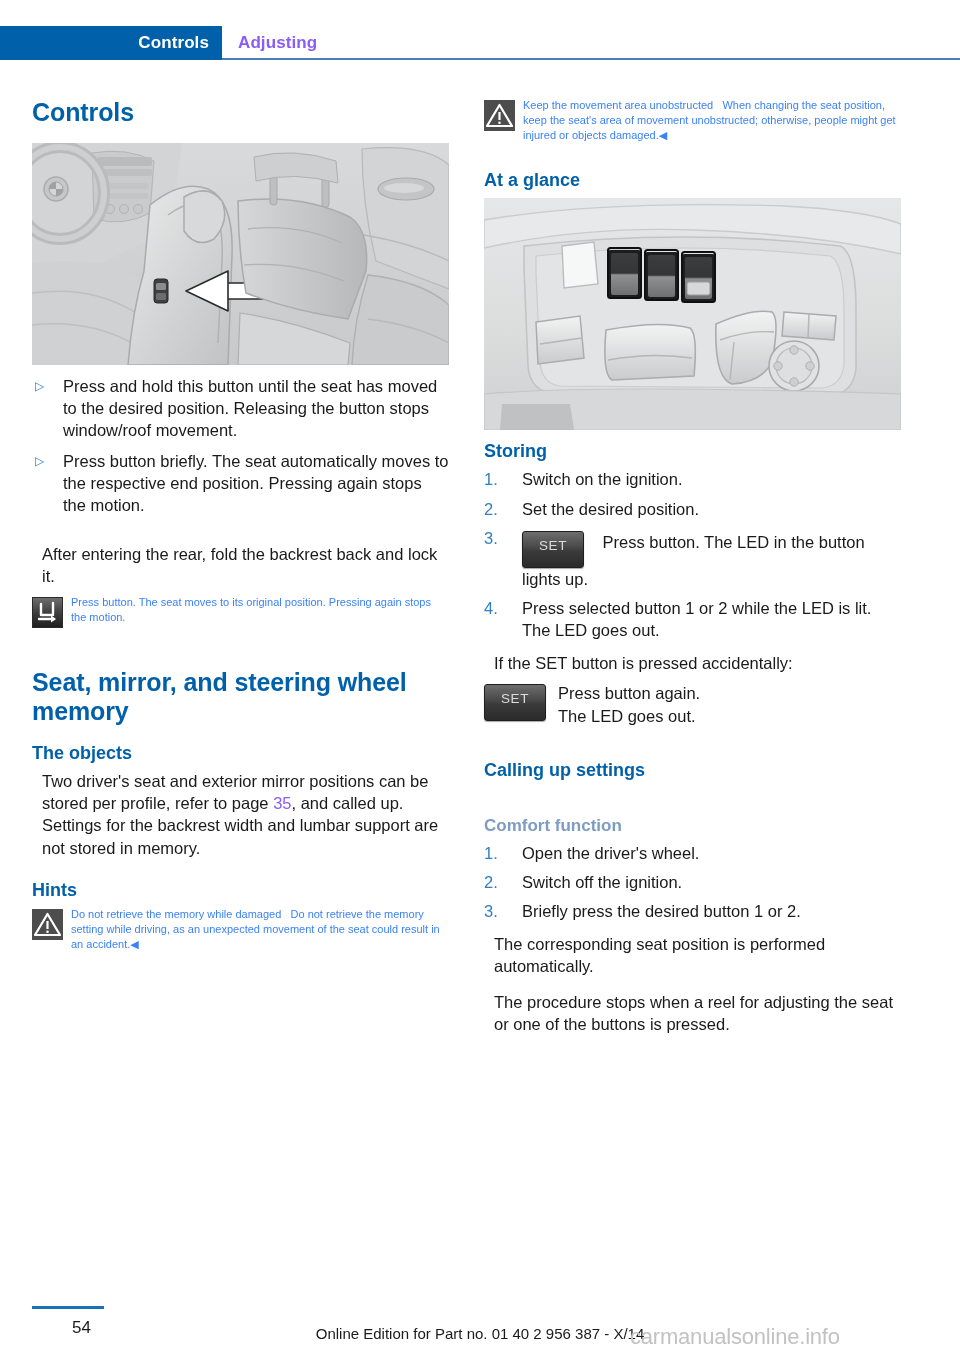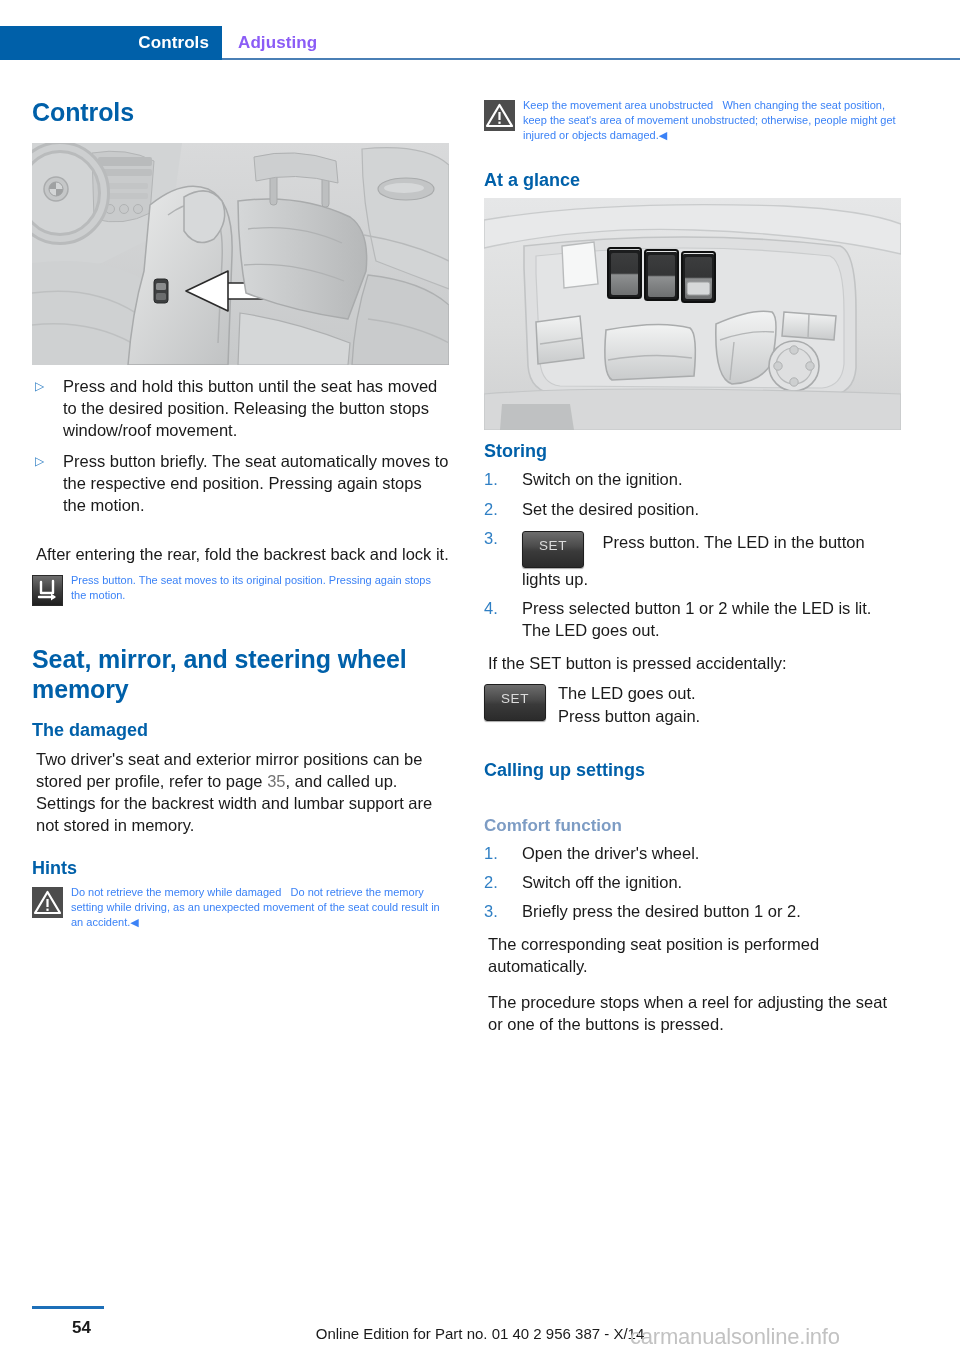--- a/index.html
+++ b/index.html
@@ -95,25 +95,25 @@
     line-height: 1.25;
   }
   h2.glance, h2.storing, h2.calling, h2.hints, h2.concept, h2.folding {
     font-size: 18px;
   }
 
   
   p.body {
     font-size: 16.5px;
     line-height: 1.345;
-    margin: 0 0 13px 4px;
+    margin: 0 0 13px 10px;
     color: #1a1a1a;
   }
   p.tight { margin-bottom: 8px; }
-  .pagelink { color: #737373; }
+  .pagelink { color: #8b5cf6; }
 
   
   .figure {
     width: 417px;
     margin: 0 0 10px 0;
     border: 0;
     display: block;
   }
 
   
@@ -241,21 +241,20 @@
     width: 72px;
     height: 3px;
     background: #1d6fb8;
   }
   .page-no {
     position: absolute;
     left: 72px;
     top: 1318px;
     font-size: 17px;
     color: #1a1a1a;
-    font-weight: bold;
   }
   .footer-center {
     position: absolute;
     left: 0;
     top: 1325px;
     width: 960px;
     text-align: center;
     font-size: 15px;
     color: #1a1a1a;
   }
@@ -372,21 +371,21 @@
         <path d="M18 17.6 L23 21 L18 24.4 Z" fill="#ffffff"></path>
       </svg>
     </span>
     <span>Press button. The seat moves to its original position. Pressing again stops the motion.</span>
   </div>
 
   <div style="height:30px"></div>
 
   <h1 class="sec">Seat, mirror, and steering wheel memory</h1>
 
-  <h2 class="sub concept">The damaged</h2>
+  <h2 class="sub concept">The objects</h2>
   <p class="body"><span>Two driver's seat and exterior mirror positions can be stored per profile, refer to page </span><span class="pagelink">35</span><span>, and called up. Settings for the backrest width and lumbar support are not stored in memory.</span></p>
 
   <div style="height:7px"></div>
 
   <h2 class="sub hints">Hints</h2>
 
   <div class="iconblock">
     <span class="glyph warn-icon">
       <svg width="31" height="31" viewBox="0 0 31 31">
         <path d="M15.5 5 L28 26 L3 26 Z" fill="none" stroke="#ffffff" stroke-width="2.2" stroke-linejoin="round"></path>
@@ -506,22 +505,22 @@
       <span class="num-mark">4.</span>
       <span>Press selected button 1 or 2 while the LED is lit. The LED goes out.</span>
     </li>
   </ol>
 
   <p class="body tight">If the SET button is pressed accidentally:</p>
 
   <div class="setrow">
     <span class="set-btn">SET</span>
     <div class="setline" style="margin-left:74px">
+      <div>Press button again.</div>
       <div>The LED goes out.</div>
-      <div>Press button again.</div>
     </div>
   </div>
 
   <div style="height:20px"></div>
 
   <h2 class="sub calling">Calling up settings</h2>
 
   <div style="height:12px"></div>
 
   <h3 class="subsub">Comfort function</h3>

